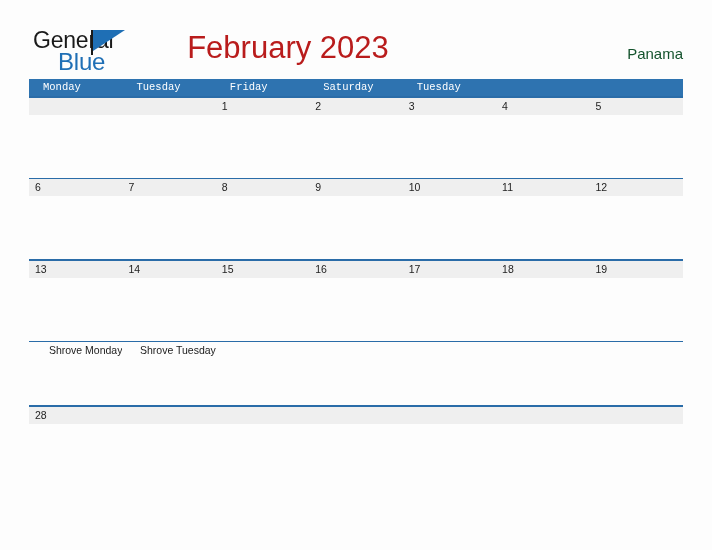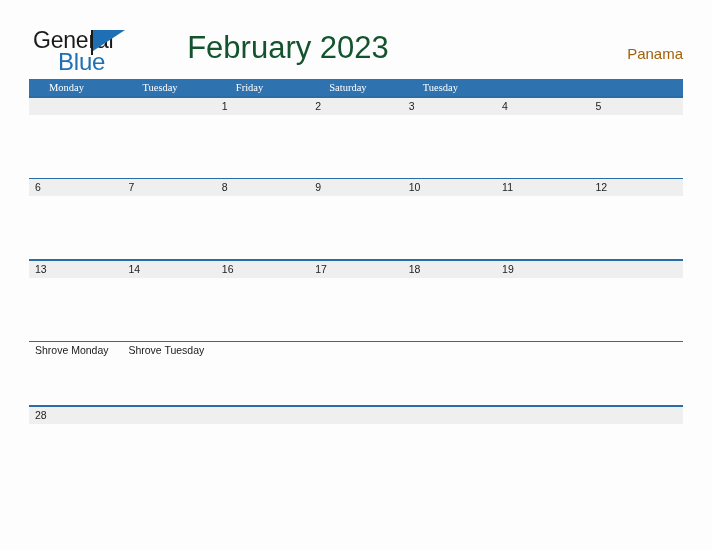--- a/index.html
+++ b/index.html
@@ -77,32 +77,32 @@
   }
 
   
   .cal-title {
     position: absolute;
     left: 0;
     top: 30px;
     width: 576px;
     text-align: center;
     font-size: 31px;
-    color: #14532d;
+    color: #b91c1c;
     font-family: "Liberation Sans", sans-serif;
     white-space: nowrap;
   }
 
   
   .cal-region {
     position: absolute;
     right: 29px;
     top: 45px;
     font-size: 15px;
-    color: #a16207;
+    color: #14532d;
     font-family: "Liberation Sans", sans-serif;
     white-space: nowrap;
   }
 
   
   .grid {
     position: absolute;
     left: 29px;
     top: 79px;
     width: 654px;
@@ -112,23 +112,23 @@
     width: 654px;
     height: 17px;
     background: #2e73b0;
   }
   .dow-cell {
     width: 93.43px;
     height: 17px;
     line-height: 17px;
     color: #ffffff;
     font-size: 10.5px;
-    padding-left: 20px;
+    padding-left: 14px;
     box-sizing: border-box;
-    font-family: Liberation Serif, serif;
+    font-family: Liberation Mono, monospace;
     white-space: nowrap;
     overflow: hidden;
   }
 
   .week {
     width: 654px;
     position: relative;
   }
   .week-rule {
     width: 654px;
@@ -159,20 +159,21 @@
   .body-cell {
     width: 93.43px;
     padding-left: 6px;
     padding-top: 2px;
     box-sizing: border-box;
     font-size: 10.5px;
     color: #1a1a1a;
     font-family: "Liberation Sans", sans-serif;
     line-height: 13px;
     overflow: hidden;
+    text-align: right;
   }
   .event {
     display: block;
     white-space: nowrap;
   }
   .w-tall .body-band { height: 63px; }
   .w-short .body-band { height: 28px; }
 </style>
 </head>
 <body>
@@ -243,20 +244,21 @@
             <div class="body-cell"></div>
             <div class="body-cell"></div>
             <div class="body-cell"></div>
           </div>
         </div>
         <div class="week w-tall">
           <div class="week-rule"></div>
           <div class="num-band">
             <div class="num-cell">13</div>
             <div class="num-cell">14</div>
+            <div class="num-cell">15</div>
             <div class="num-cell">16</div>
             <div class="num-cell">17</div>
             <div class="num-cell">18</div>
             <div class="num-cell">19</div>
           </div>
           <div class="body-band">
             <div class="body-cell"></div>
             <div class="body-cell"></div>
             <div class="body-cell"></div>
             <div class="body-cell"></div>

